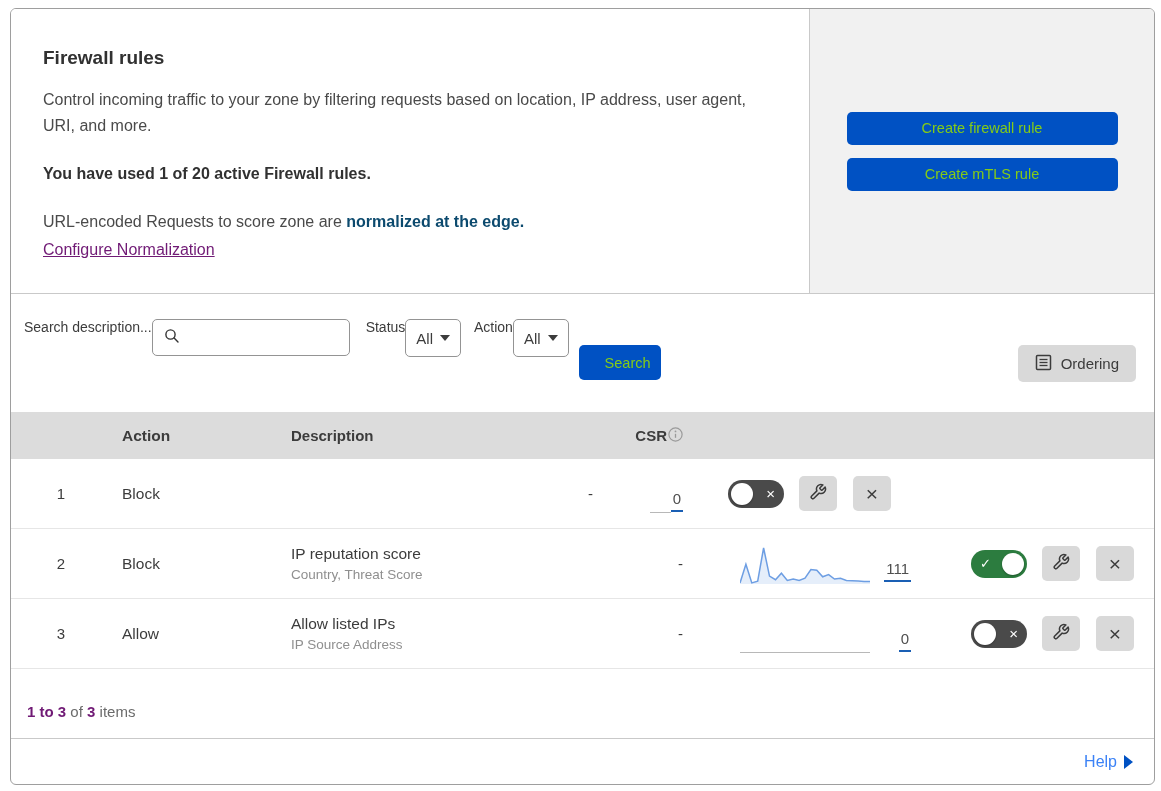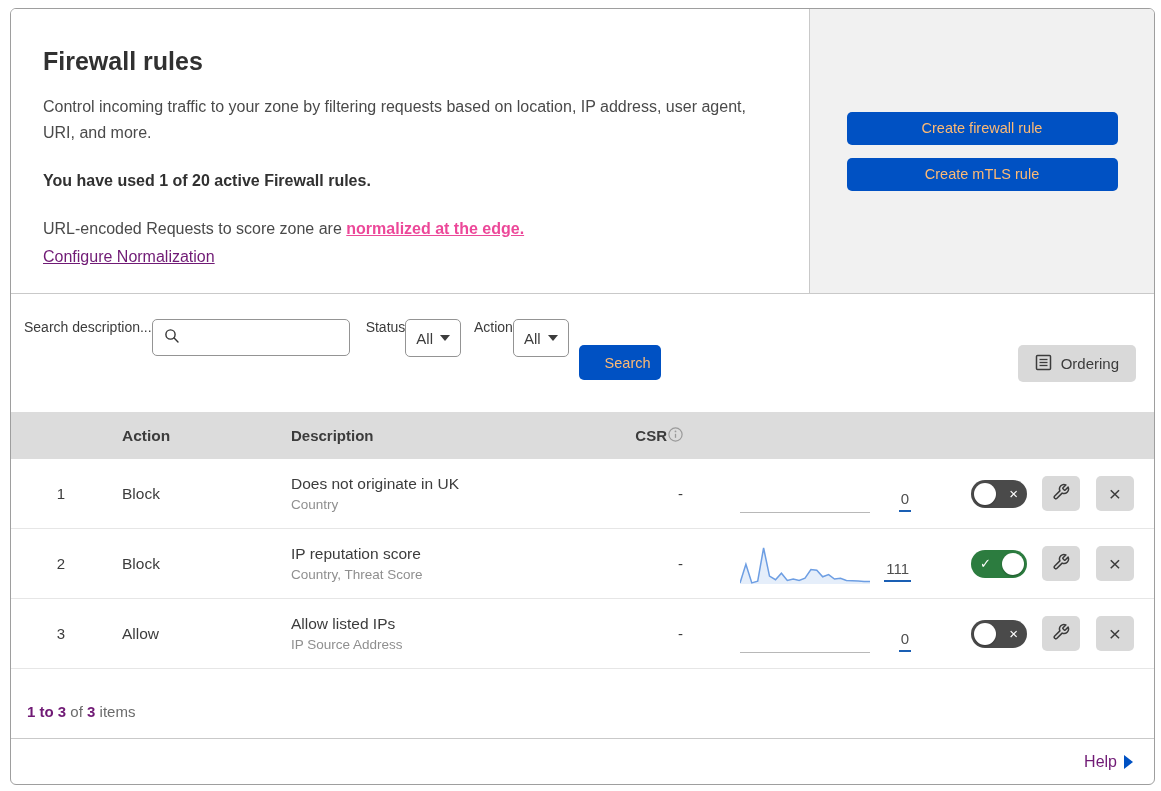--- a/index.html
+++ b/index.html
@@ -7,29 +7,29 @@
   .page { position:relative; width:1161px; height:791px; background:#fff; overflow:hidden; }
   .container {
     position:absolute; left:10px; top:8px; width:1145px; height:777px;
     border:1px solid #9e9e9e; border-radius:6px; background:#fff; overflow:hidden;
     display:flex; flex-direction:column;
   }
 
   
   .top-band { display:flex; height:285px; border-bottom:1px solid #c9c9c9; flex:none; }
   .intro { flex:1; background:#fff; border-right:1px solid #c9c9c9; padding:38px 32px 0 32px; }
-  .intro h1 { font-size:25px; font-weight:600; color:#313131; margin-bottom:18px; }
+  .intro h1 { font-size:19px; font-weight:600; color:#313131; margin-bottom:18px; }
   .intro .desc { font-size:16px; color:#4a4a4a; line-height:1.62; max-width:712px; margin-bottom:26px; }
   .intro .usage { font-size:16px; font-weight:700; color:#313131; margin-bottom:30px; }
   .intro .norm { font-size:16px; color:#4a4a4a; margin-bottom:10px; }
-  .intro .norm b { color:#ec4899;text-decoration:underline; }
+  .intro .norm b { color:#0c4a6e; }
   .intro a.link { font-size:16px; color:#701a75; text-decoration:underline; cursor:pointer; }
   .cta-panel { width:344px; background:#f1f1f1; display:flex; flex-direction:column; align-items:center; justify-content:center; gap:13px; flex:none; }
   .btn-primary {
-    width:271px; height:33px; background:#0051c3; color:#fdba74; border:none; border-radius:5px;
+    width:271px; height:33px; background:#0051c3; color:#84cc16; border:none; border-radius:5px;
     font-family:"Liberation Sans", sans-serif; font-size:14.5px; cursor:pointer;
   }
 
   
   .filter-bar { position:relative; height:118px; padding:25px 14px 0 13px; display:flex; align-items:flex-start; flex:none; }
   .fgroup { display:flex; flex-direction:row; }
   .flabel { font-size:14px; color:#3c3c3c; margin-bottom:9px; }
   .search-box { width:198px; height:37px; border:1px solid #949494; border-radius:5px; background:#fff; display:flex; align-items:center; padding-left:11px; }
   .search-box input { border:none; outline:none; width:150px; font-size:14px; font-family:"Liberation Sans", sans-serif; background:transparent; margin-left:8px; }
   .dropdown { height:38px; border:1px solid #949494; border-radius:5px; background:#fff; display:flex; align-items:center; justify-content:center; gap:7px; font-size:15px; color:#3c3c3c; cursor:pointer; padding:0 10px; }
@@ -71,21 +71,21 @@
   .toggle.on .knob { right:3px; }
   .toggle.on .mark-check { left:9px; font-size:13px; }
   .icon-btn { width:38px; height:35px; background:#d9d9d9; border:none; border-radius:5px; display:flex; align-items:center; justify-content:center; cursor:pointer; flex:none; }
   .m-l15 { margin-left:15px; } .m-l16 { margin-left:16px; }
   .x-glyph { font-size:21px; color:#3c3c3c; font-weight:400; line-height:1; }
 
   
   .summary { flex:1; border-bottom:1px solid #c9c9c9; display:flex; align-items:flex-end; padding:0 0 18px 16px; font-size:15px; color:#6b6b6b; }
   .summary b { color:#701a75; }
   .help-bar { height:45px; flex:none; display:flex; align-items:center; justify-content:flex-end; padding-right:21px; }
-  .help-link { display:flex; align-items:center; gap:7px; color:#701a75; font-size:16px; cursor:pointer; }
+  .help-link { display:flex; align-items:center; gap:7px; color:#3b82f6; font-size:16px; cursor:pointer; }
   .help-arrow { width:0; height:0; border-top:7px solid transparent; border-bottom:7px solid transparent; border-left:9px solid #0051c3; }
 </style>
 </head>
 <body>
 
 <div class="page">
   <div class="container">
 
     <div class="top-band">
       <div class="intro">
@@ -159,24 +159,20 @@
             </svg>
         </span>
       </span>
       <span></span>
     </div>
 
     <div>
       <div class="row grid-cols">
         <span class="c-num">1</span>
         <span class="c-action">Block</span>
-        <span class="c-desc">
-          <div class="desc-title">Does not originate in UK</div>
-          <div class="desc-sub">Country</div>
-        </span>
         <span class="c-csr">-</span>
         <span class="c-activity">
           <span class="spark flat"></span>
           <span class="act-val">0</span>
         </span>
         <span class="c-controls">
           <span class="toggle off">
             <span class="knob"></span>
             <span class="mark mark-x">×</span>
 

